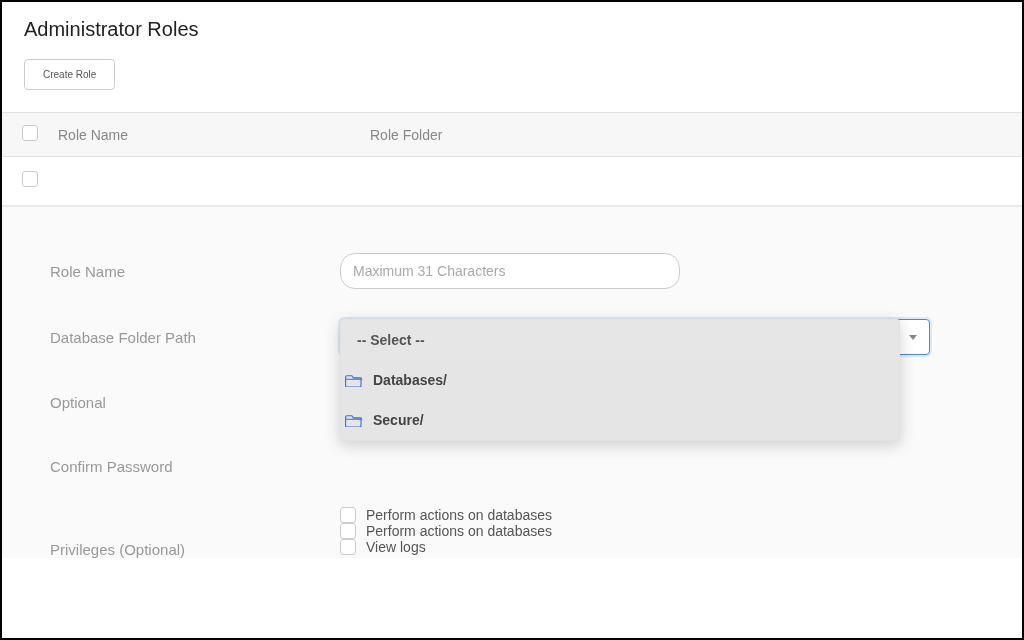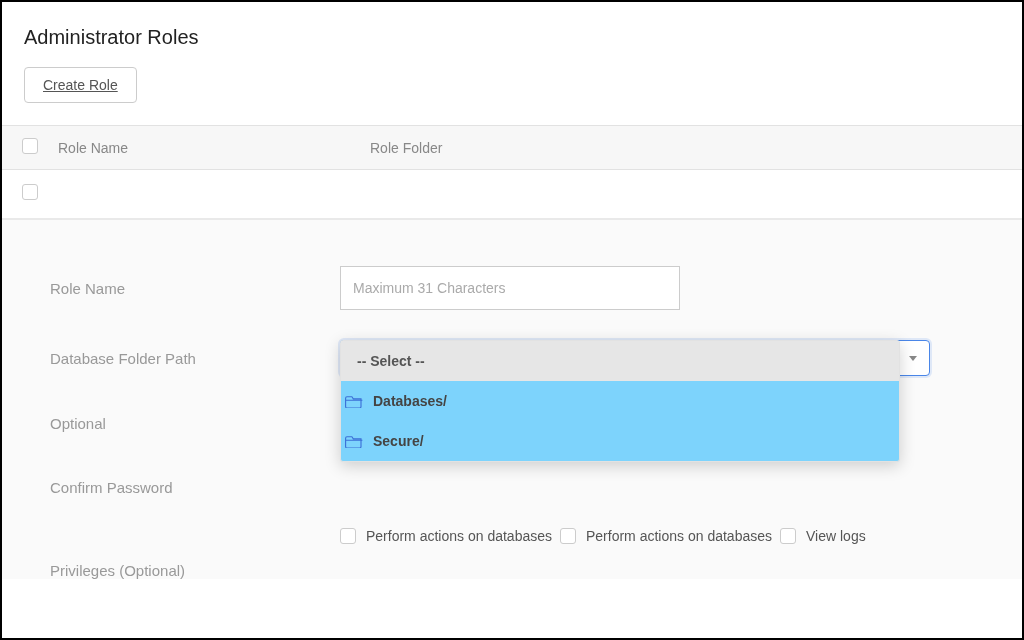--- a/index.html
+++ b/index.html
@@ -5,37 +5,36 @@
     * { box-sizing: border-box; margin: 0; padding: 0; }
     body {
       font-family: -apple-system, BlinkMacSystemFont, "Segoe UI", Helvetica, Arial, sans-serif;
       background: #fff;
       width: 1024px;
       height: 640px;
       overflow: hidden;
       border: 2px solid #000;
       position: relative;
     }
-    .page { padding: 24px 22px 0 22px; }
+    .page { padding: 16px 22px 0 22px; }
     h1 {
       font-size: 20px;
       font-weight: 400;
       color: #222;
       margin-bottom: 18px;
     }
     .btn-row { display: flex; gap: 16px; margin-bottom: 22px; }
     .btn {
       background: #fff;
       border: 1px solid #ccc;
       border-radius: 4px;
       padding: 9px 18px;
-      font-size: 14px;
+      font-size: 10px;
       color: #555;
       cursor: pointer;
-      text-decoration: underline;
     }
     .table-header {
       display: flex;
       align-items: center;
       background: #f7f7f7;
       border-top: 1px solid #e2e2e2;
       border-bottom: 1px solid #e2e2e2;
       padding: 12px 20px;
       font-size: 14px;
       color: #888;
@@ -67,24 +66,24 @@
       margin-bottom: 30px;
       min-height: 34px;
       position: relative;
     }
     .form-label {
       width: 290px;
       color: #999;
       font-size: 15px;
     }
     .text-input {
-      height: 44px;
+      height: 36px;
       width: 340px;
       border: 1px solid #ccc;
-      border-radius: 0;
+      border-radius: 15px;
       padding: 0 12px;
       font-size: 14px;
       color: #555;
     }
     .text-input::placeholder { color: #aaa; }
     .select-wrap {
       flex: 1;
       position: relative;
     }
     .select-display {
@@ -102,21 +101,21 @@
     .caret-down {
       width: 0; height: 0;
       border-left: 4px solid transparent;
       border-right: 4px solid transparent;
       border-top: 5px solid #888;
     }
     .dropdown {
       position: absolute;
       top: 0; left: 0;
       width: 560px;
-      background: #7dd3fc;
+      background: #e5e5e5;
       border: 1px solid #e2e2e2;
       border-radius: 3px;
       box-shadow: 0 4px 16px rgba(0,0,0,0.18);
       z-index: 10;
     }
     .dd-header {
       background: #e6e6e6;
       padding: 12px 16px;
       font-weight: 600;
       color: #555;
@@ -132,21 +131,22 @@
       cursor: pointer;
     }
     .dd-item.indent { padding-left: 48px; }
     .folder-icon {
       width: 18px; height: 14px;
       margin-right: 10px;
       flex-shrink: 0;
     }
     .priv-col {
       display: flex;
-      gap: 8px;
+      flex-direction: column;
+      gap: 0;
       margin-top: -6px;
     }
     .priv-item {
       display: flex;
       align-items: center;
       gap: 10px;
       font-size: 14px;
       color: #555;
     }
     .form-row.privs { align-items: flex-start; }

